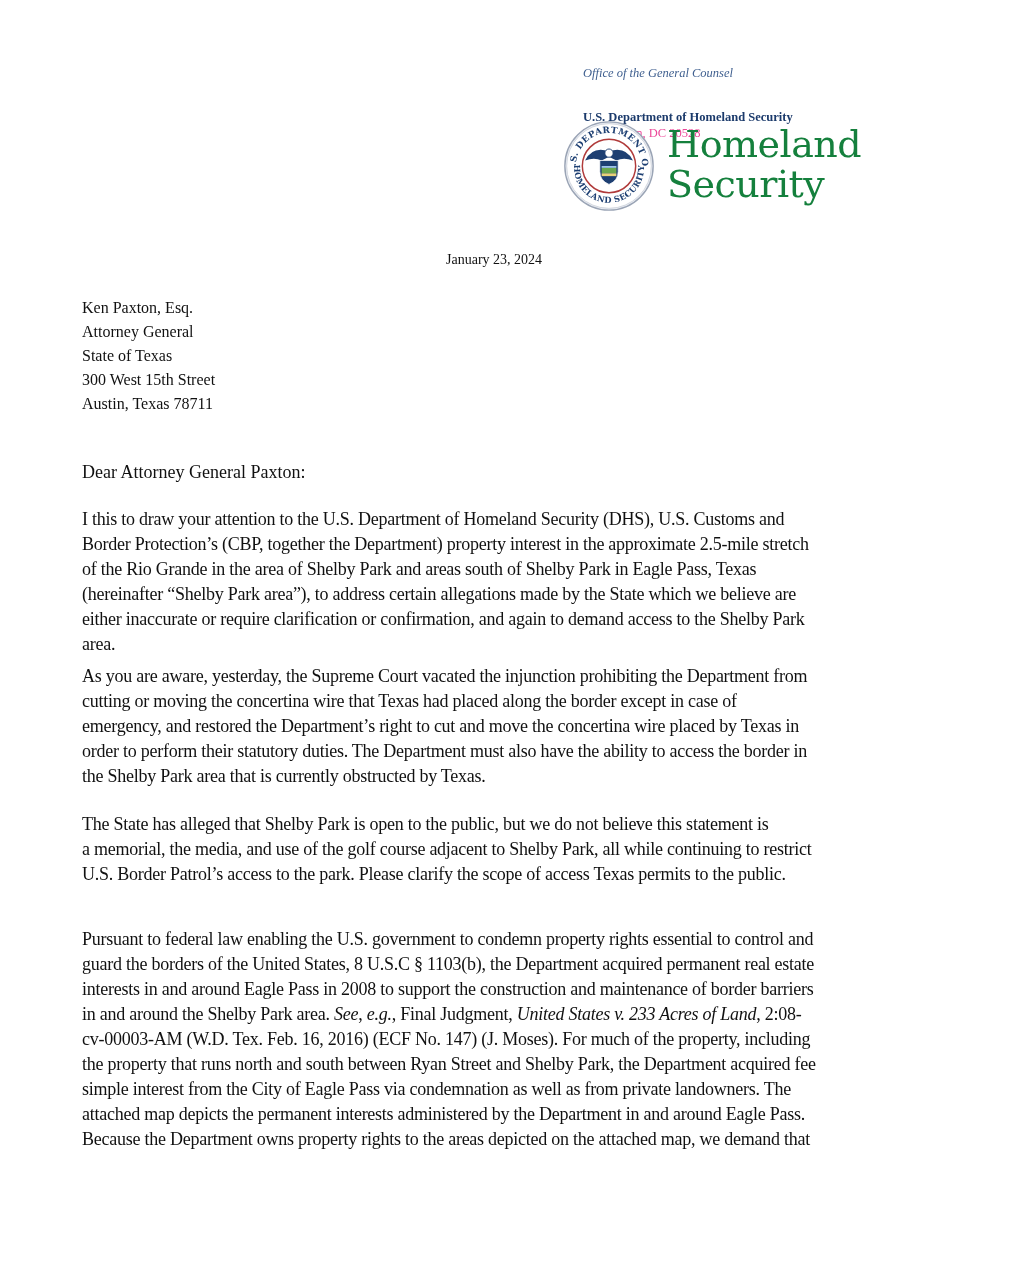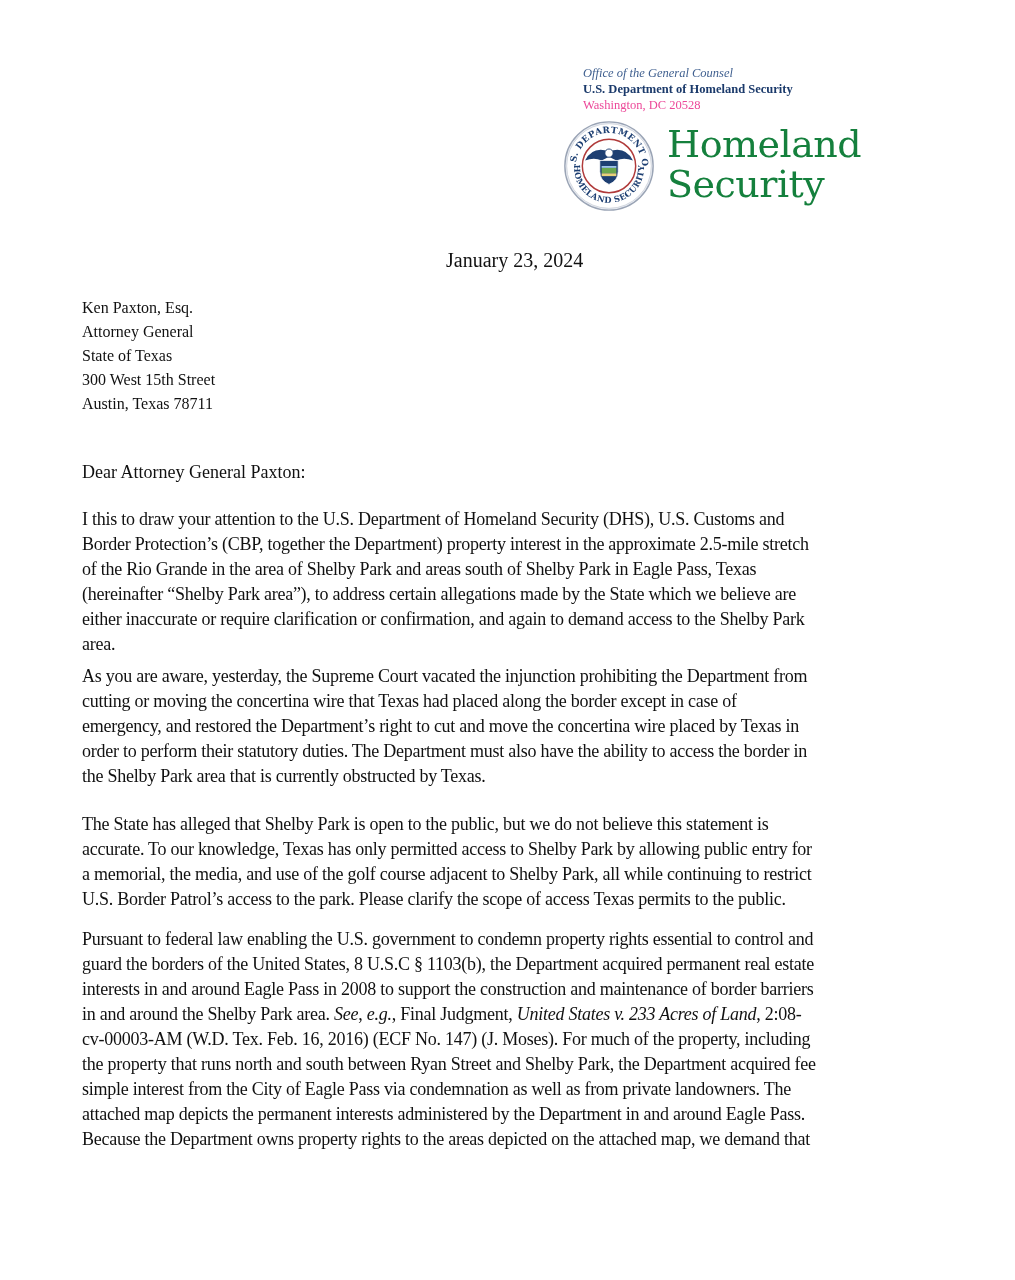--- a/index.html
+++ b/index.html
@@ -22,20 +22,21 @@
       font-size: 12.5px;
       line-height: 16px;
     }
     .lh-office {
       font-style: italic;
       color: #3f5f8f;
     }
     .lh-dept {
       font-weight: bold;
       color: #1b3a6b;
+      margin-top: 28px;
     }
     .lh-city {
       color: #ec4899;
     }
     .logo-block {
       position: absolute;
       left: 563px;
       top: 120px;
       width: 310px;
       height: 95px;
@@ -54,21 +55,21 @@
       font-family: "DejaVu Serif", "Liberation Serif", serif;
       color: #15803d;
       font-size: 38px;
       line-height: 40px;
       letter-spacing: -0.5px;
     }
     .date {
       position: absolute;
       left: 446px;
       top: 249px;
-      font-size: 20px;
+      font-size: 14px;
       line-height: 22px;
     }
     .address {
       position: absolute;
       left: 82px;
       top: 296px;
       font-size: 16px;
       line-height: 24px;
     }
     .salutation {
@@ -159,21 +160,20 @@
 <div class="body-text p2">
   <span class="line">As you are aware, yesterday, the Supreme Court vacated the injunction prohibiting the Department from</span>
   <span class="line">cutting or moving the concertina wire that Texas had placed along the border except in case of</span>
   <span class="line">emergency, and restored the Department’s right to cut and move the concertina wire placed by Texas in</span>
   <span class="line">order to perform their statutory duties.  The Department must also have the ability to access the border in</span>
   <span class="line">the Shelby Park area that is currently obstructed by Texas.</span>
 </div>
 
 <div class="body-text p3">
   <span class="line">The State has alleged that Shelby Park is open to the public, but we do not believe this statement is</span>
-  <span class="line">accurate.  To our knowledge, Texas has only permitted access to Shelby Park by allowing public entry for</span>
   <span class="line">a memorial, the media, and use of the golf course adjacent to Shelby Park, all while continuing to restrict</span>
   <span class="line">U.S. Border Patrol’s access to the park.  Please clarify the scope of access Texas permits to the public.</span>
 </div>
 
 <div class="body-text p4">
   <span class="line">Pursuant to federal law enabling the U.S. government to condemn property rights essential to control and</span>
   <span class="line">guard the borders of the United States, 8 U.S.C § 1103(b), the Department acquired permanent real estate</span>
   <span class="line">interests in and around Eagle Pass in 2008 to support the construction and maintenance of border barriers</span>
   <span class="line"><span>in and around the Shelby Park area.  </span><em>See</em><span>, </span><em>e.g.</em><span>, Final Judgment, </span><em>United States v. 233 Acres of Land</em><span>, 2:08-</span></span>
   <span class="line">cv-00003-AM (W.D. Tex. Feb. 16, 2016) (ECF No. 147) (J. Moses).  For much of the property, including</span>

